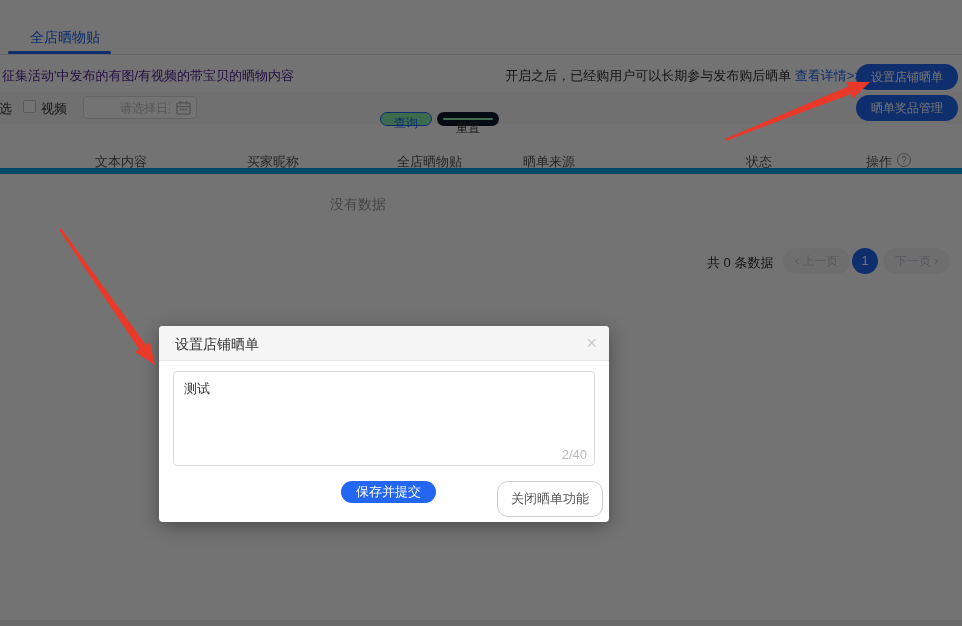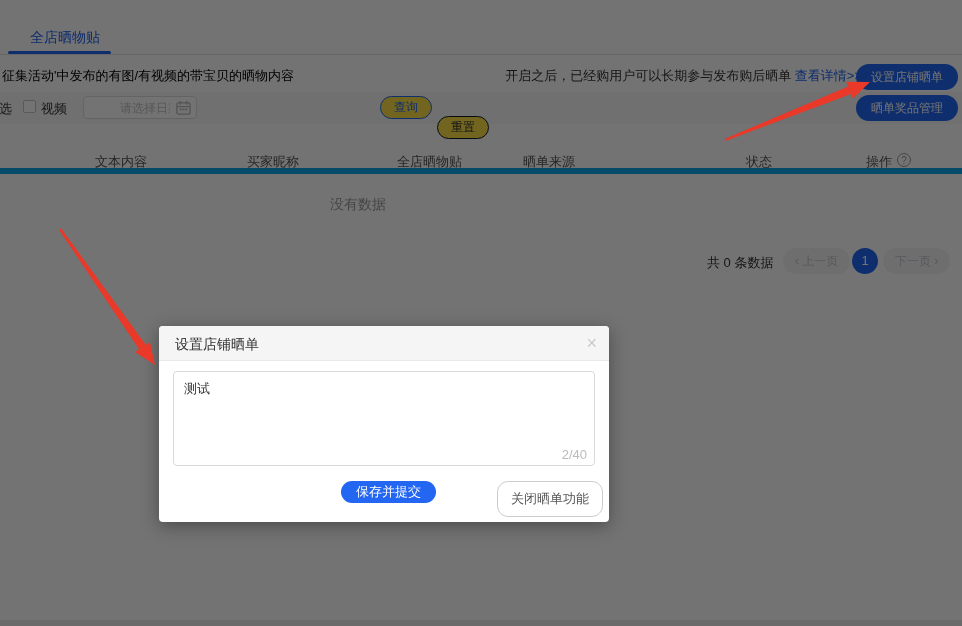--- a/index.html
+++ b/index.html
@@ -14,21 +14,21 @@
   .top-note { position:absolute; top:-8px; left:2px; font-size:14px; line-height:14px; color:#333; white-space:nowrap; }
   .top-note a { color:#2266f2; text-decoration:underline; cursor:pointer; }
 
   
   .tab-bar { position:absolute; top:0; left:0; right:0; height:55px; border-bottom:1px solid #e2e2e2; background:#fff; }
   .tab { position:absolute; left:30px; top:29px; font-size:14px; color:#2266f2; cursor:pointer; }
   .tab-underline { position:absolute; left:8px; top:51px; width:103px; height:3px; background:#2266f2; border-radius:2px; }
 
   
   .info-bar { position:absolute; top:56px; left:0; right:0; height:36px; }
-  .info-left { position:absolute; left:2px; top:11px; font-size:13px; color:#000000; white-space:nowrap; }
+  .info-left { position:absolute; left:2px; top:11px; font-size:13px; color:#4c1d95; white-space:nowrap; }
   .info-right { position:absolute; right:100px; top:11px; font-size:13px; color:#333; white-space:nowrap; }
   .info-right a { color:#2266f2; text-decoration:none; cursor:pointer; }
   .btn-primary {
     background:#2266f2; color:#fff; border:none; border-radius:13px;
     height:26px; line-height:26px; padding:0 15px; font-size:12px; cursor:pointer; white-space:nowrap;
   }
   .setup-btn { position:absolute; right:4px; top:8px; }
 
   
   .filter-bar { position:absolute; top:92px; left:0; right:0; height:32px; background:#f8f9fa; }
@@ -39,25 +39,25 @@
   .inp {
     position:absolute; top:4px; height:23px; border:1px solid #dcdcdc; border-radius:4px;
     background:#fff; font-size:12px; color:#333; padding:0 8px;
     font-family:"Liberation Sans","DejaVu Sans",sans-serif;
   }
   .inp::placeholder { color:#bfbfbf; }
   .date-input { left:83px; width:114px; padding-right:26px;padding-left:36px; }
   .cal-icon { position:absolute; left:176px; top:8px; width:15px; height:15px; }
   .kw-input { left:217px; width:127px; }
   .btn-pill {
-    position:absolute; top:4px; height:23px; border-radius:12px; font-size:12px;
-    background:#fde047; cursor:pointer; padding:0 13px; line-height:21px;
+    position:absolute; top:20px; height:14px; border-radius:12px; font-size:12px;
+    background:#86efac; cursor:pointer; padding:0 13px; line-height:21px;
   }
   .query-btn { left:380px; border:1px solid #2266f2; color:#2266f2; }
-  .reset-btn { left:437px; border:1px solid #0f172a; color:#333;margin-top:20px; }
+  .reset-btn { left:437px; border:6px solid #0f172a; color:#333; }
   .prize-btn { position:absolute; right:4px; top:3px; }
 
   
   .table-header { position:absolute; top:148px; left:0; right:0; height:26px; border-bottom:6px solid #0ea5e9; }
   .th { position:absolute; top:5px; font-size:13px; color:#555; white-space:nowrap; }
   .help-icon {
     position:absolute; left:897px; top:5px; width:14px; height:14px; border:1px solid #999;
     border-radius:50%; color:#999; font-size:10px; line-height:13px; text-align:center; cursor:pointer;
   }
   .empty-text { position:absolute; top:196px; left:330px; width:110px; text-align:left; font-size:14px; color:#999; }

